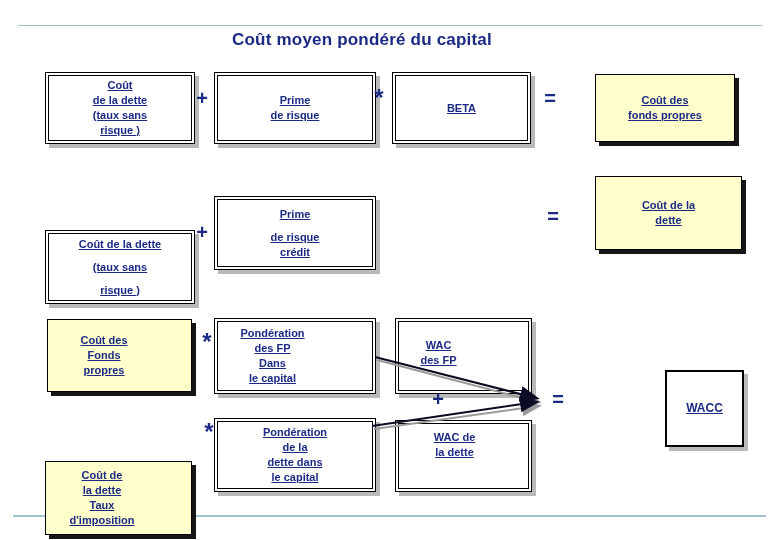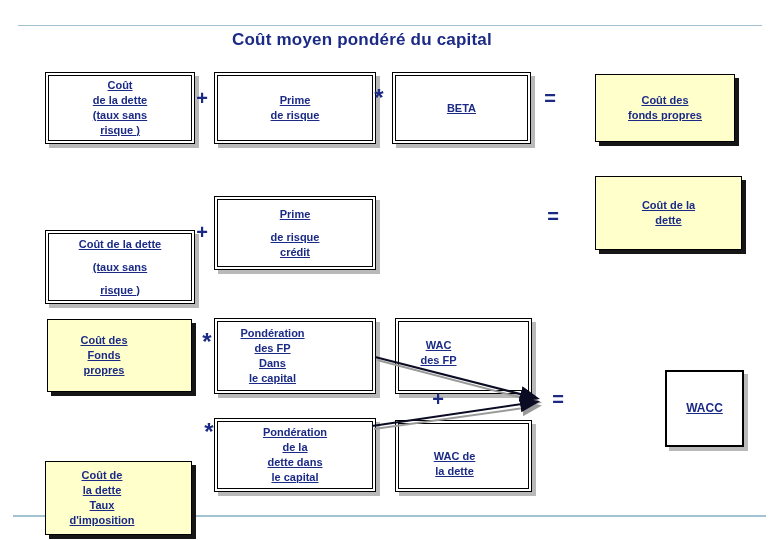--- a/index.html
+++ b/index.html
@@ -56,21 +56,21 @@
 
   #box-a3 { left:47px;  top:319px; width:143px; height:71px; }
   #box-b3 { left:214px; top:318px; width:160px; height:74px; }
   #box-b3 .in { padding-right:45px; }
   #box-c3 { left:395px; top:318px; width:135px; height:74px; }
   #box-c3 .in { align-items:flex-start; padding-top:16px; padding-right:50px; }
 
   #box-a4 { left:45px;  top:415px; width:145px; height:72px;margin-top:46px; }
   #box-b4 { left:214px; top:418px; width:160px; height:72px; }
   #box-c4 { left:395px; top:420px; width:135px; height:70px; }
-  #box-c4 .in { align-items:flex-start; padding-top:25px; padding-right:18px; }
+  #box-c4 .in { align-items:flex-start; padding-top:6px; padding-right:18px; }
 
   #box-wacc { left:665px; top:370px; width:75px; height:73px; }
   #box-wacc .txt { font-size:12px; }
 
   
   #op-plus1   { left:190px; top:87px; }
   #op-times1  { left:367px; top:84px; }
   #op-equals1 { left:538px; top:87px; }
   #op-plus2   { left:190px; top:221px; }
   #op-equals2 { left:541px; top:205px; }

